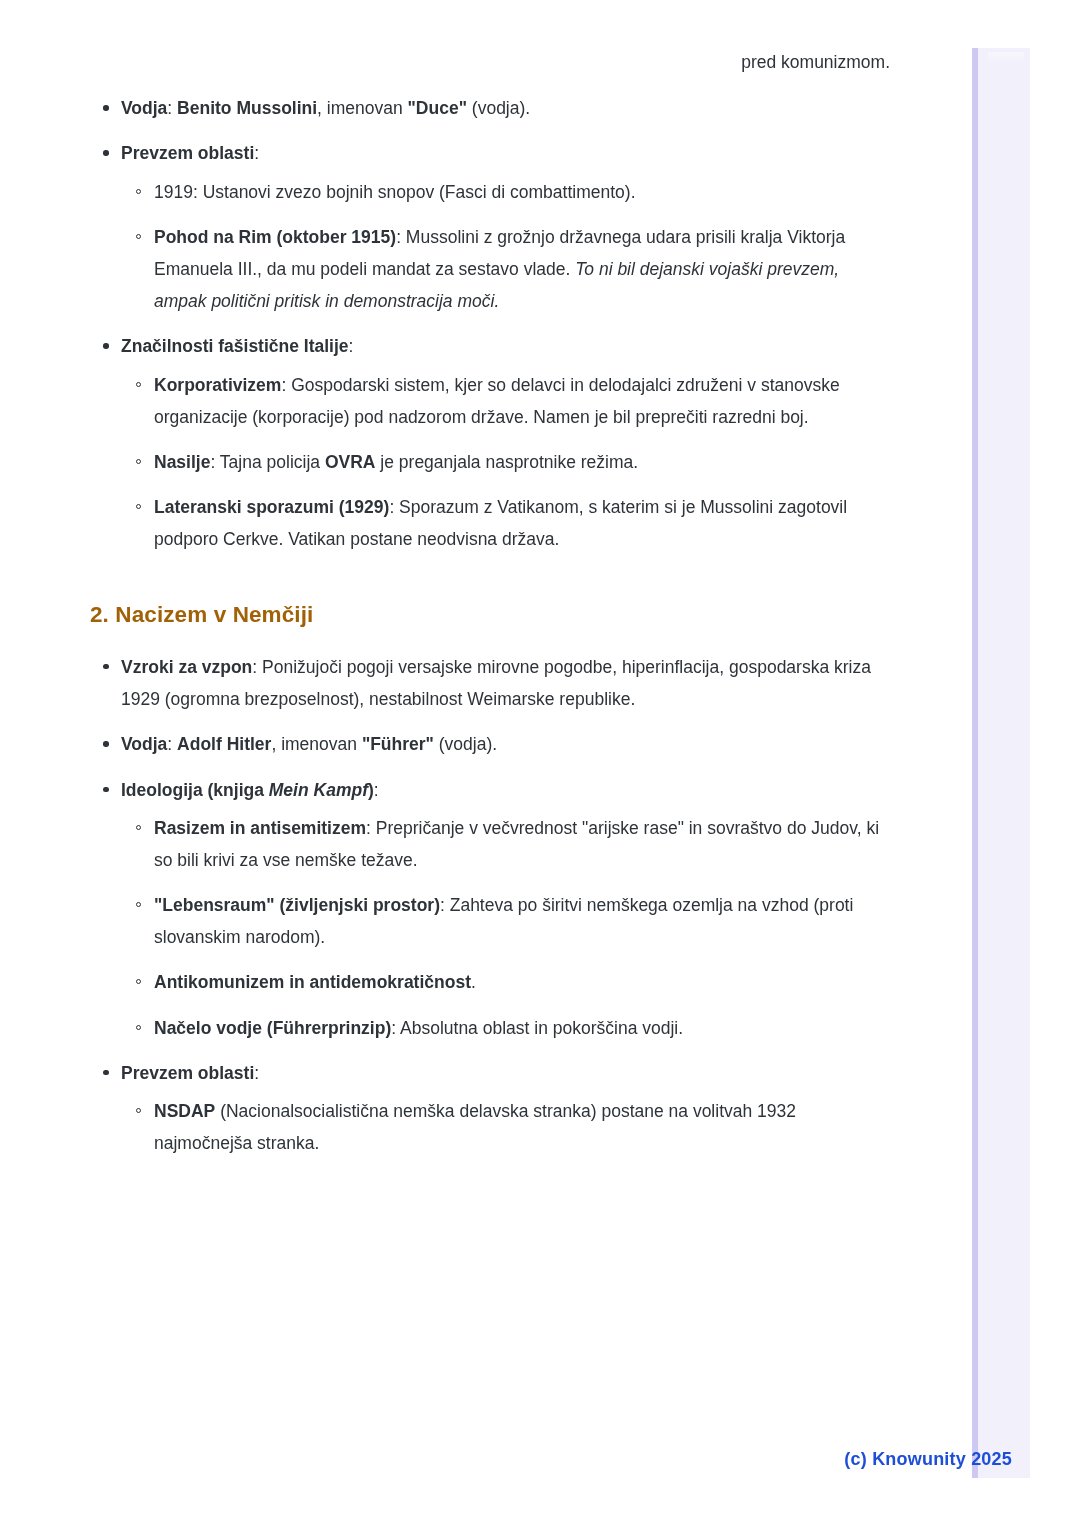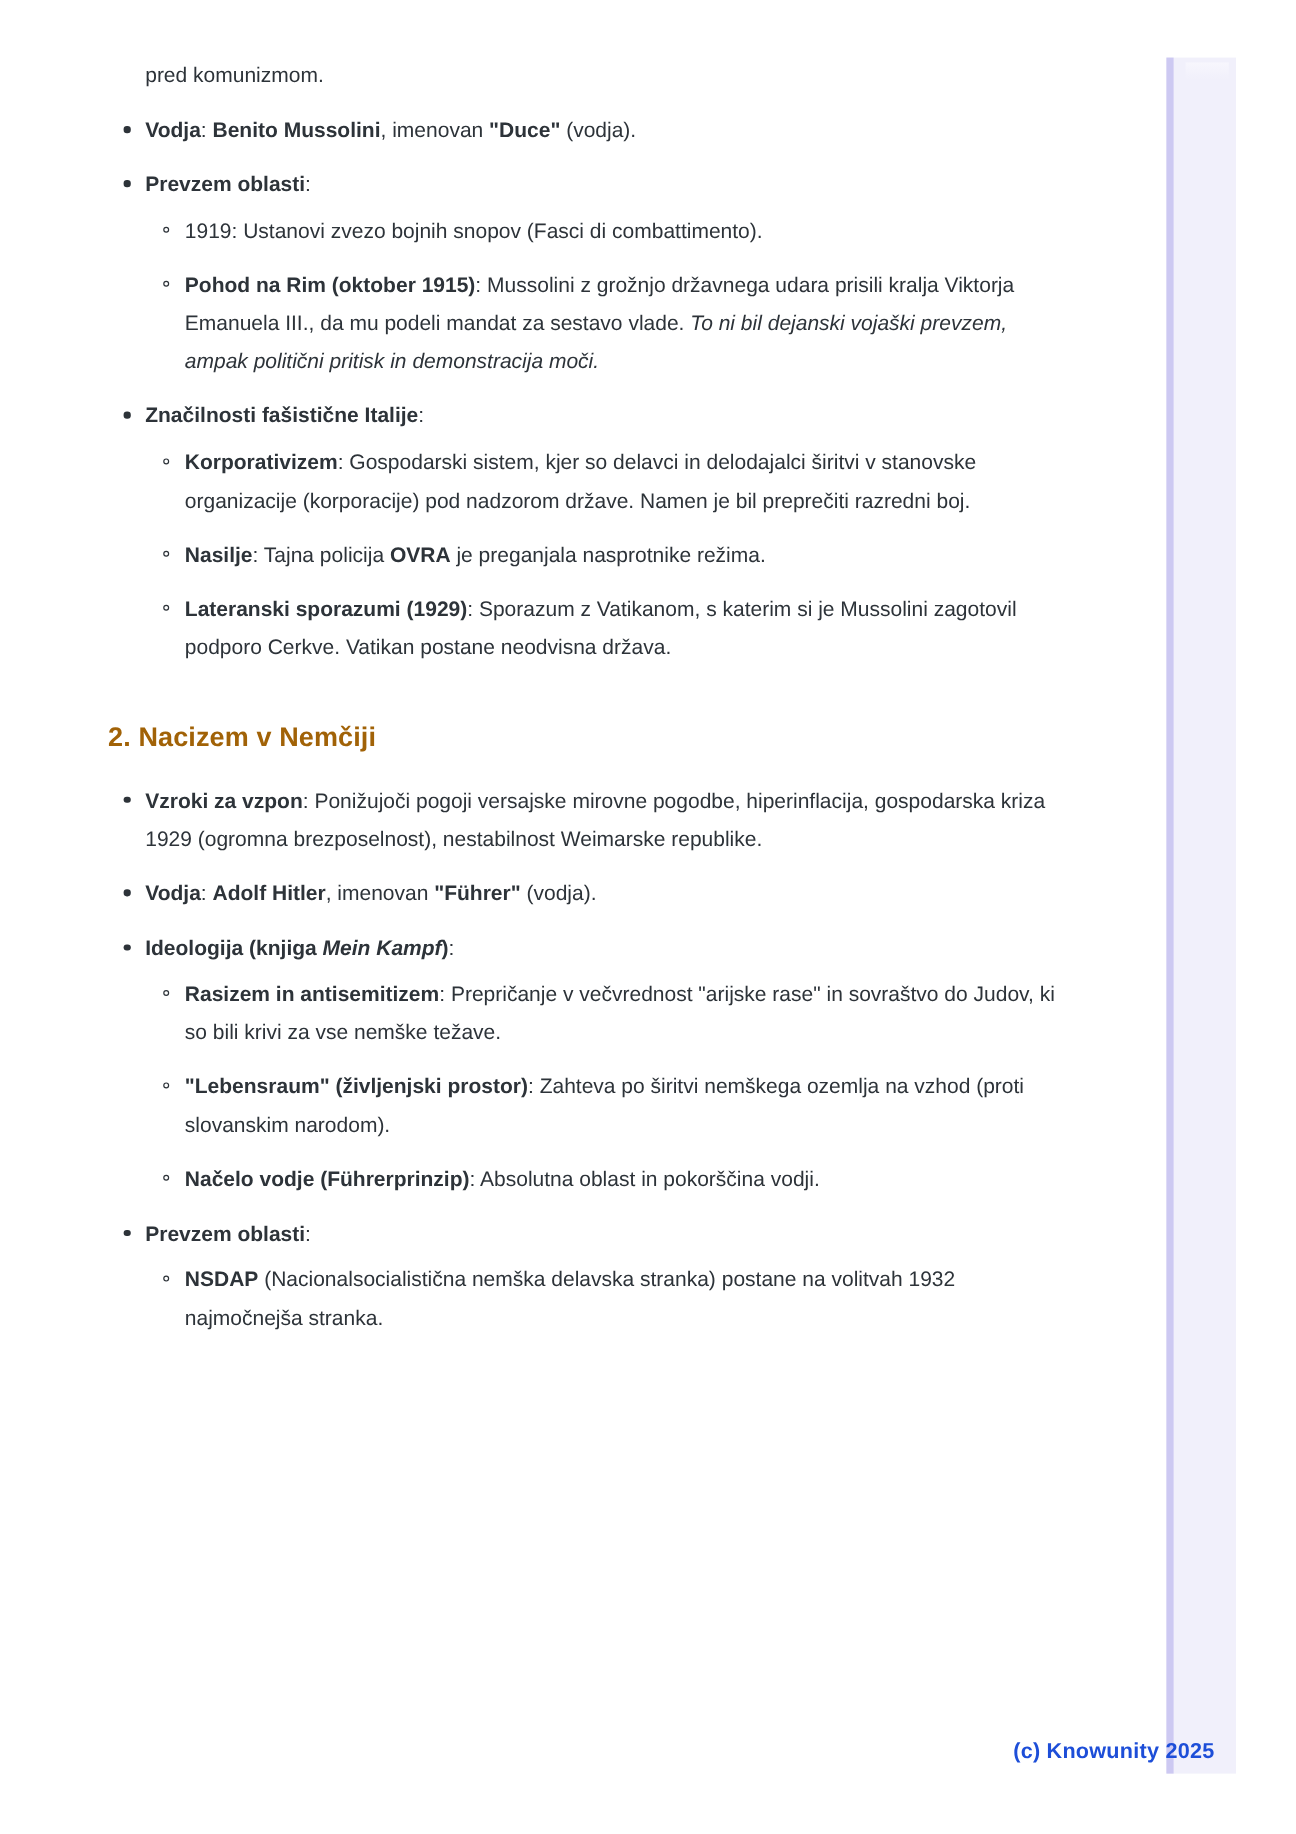--- a/index.html
+++ b/index.html
@@ -52,20 +52,21 @@
     padding-left: 90px;
     padding-right: 70px;
   }
 
   
   .para {
     font-size: 17.5px;
     line-height: 1.84;
     margin: 0 0 14px 0;
     padding-left: 31px;      
+    text-align: right;
   }
 
   h2.section-heading {
     color: #a16207;
     font-size: 22.5px;
     font-weight: 700;
     line-height: 1.4;
     margin: 44px 0 20px 0;
     padding-left: 0;
     letter-spacing: 0.1px;
@@ -175,21 +176,21 @@
             <span class="b">Pohod na Rim (oktober 1915)</span><span>: </span><span>Mussolini z grožnjo državnega udara prisili kralja Viktorja Emanuela III., da mu podeli mandat za sestavo vlade. </span><span class="i">To ni bil dejanski vojaški prevzem, ampak politični pritisk in demonstracija moči.</span>
           </li>
         </ul>
       </li>
 
       <li class="item1">
         <span class="b">Značilnosti fašistične Italije</span><span>:</span>
 
         <ul class="lvl2">
           <li class="item2">
-            <span class="b">Korporativizem</span><span>: </span><span>Gospodarski sistem, kjer so delavci in delodajalci širitvi v stanovske organizacije (korporacije) pod nadzorom države. Namen je bil preprečiti razredni boj.</span>
+            <span class="b">Korporativizem</span><span>: </span><span>Gospodarski sistem, kjer so delavci in delodajalci združeni v stanovske organizacije (korporacije) pod nadzorom države. Namen je bil preprečiti razredni boj.</span>
           </li>
           <li class="item2">
             <span class="b">Nasilje</span><span>: </span><span>Tajna policija </span><span class="b">OVRA</span><span> je preganjala nasprotnike režima.</span>
           </li>
           <li class="item2">
             <span class="b">Lateranski sporazumi (1929)</span><span>: </span><span>Sporazum z Vatikanom, s katerim si je Mussolini zagotovil podporo Cerkve. Vatikan postane neodvisna država.</span>
           </li>
         </ul>
       </li>
 
@@ -209,20 +210,23 @@
 
       <li class="item1">
         <span class="b">Ideologija (knjiga </span><span class="bi">Mein Kampf</span><span class="b">)</span><span>:</span>
 
         <ul class="lvl2">
           <li class="item2">
             <span class="b">Rasizem in antisemitizem</span><span>: </span><span>Prepričanje v večvrednost "arijske rase" in sovraštvo do Judov, ki so bili krivi za vse nemške težave.</span>
           </li>
           <li class="item2">
             <span class="b">"Lebensraum" (življenjski prostor)</span><span>: </span><span>Zahteva po širitvi nemškega ozemlja na vzhod (proti slovanskim narodom).</span>
+          </li>
+          <li class="item2">
+            <span class="b">Antikomunizem in antidemokratičnost</span><span>.</span>
           </li>
           <li class="item2">
             <span class="b">Načelo vodje (Führerprinzip)</span><span>: </span><span>Absolutna oblast in pokorščina vodji.</span>
           </li>
         </ul>
       </li>
 
       <li class="item1">
         <span class="b">Prevzem oblasti</span><span>:</span>
 

